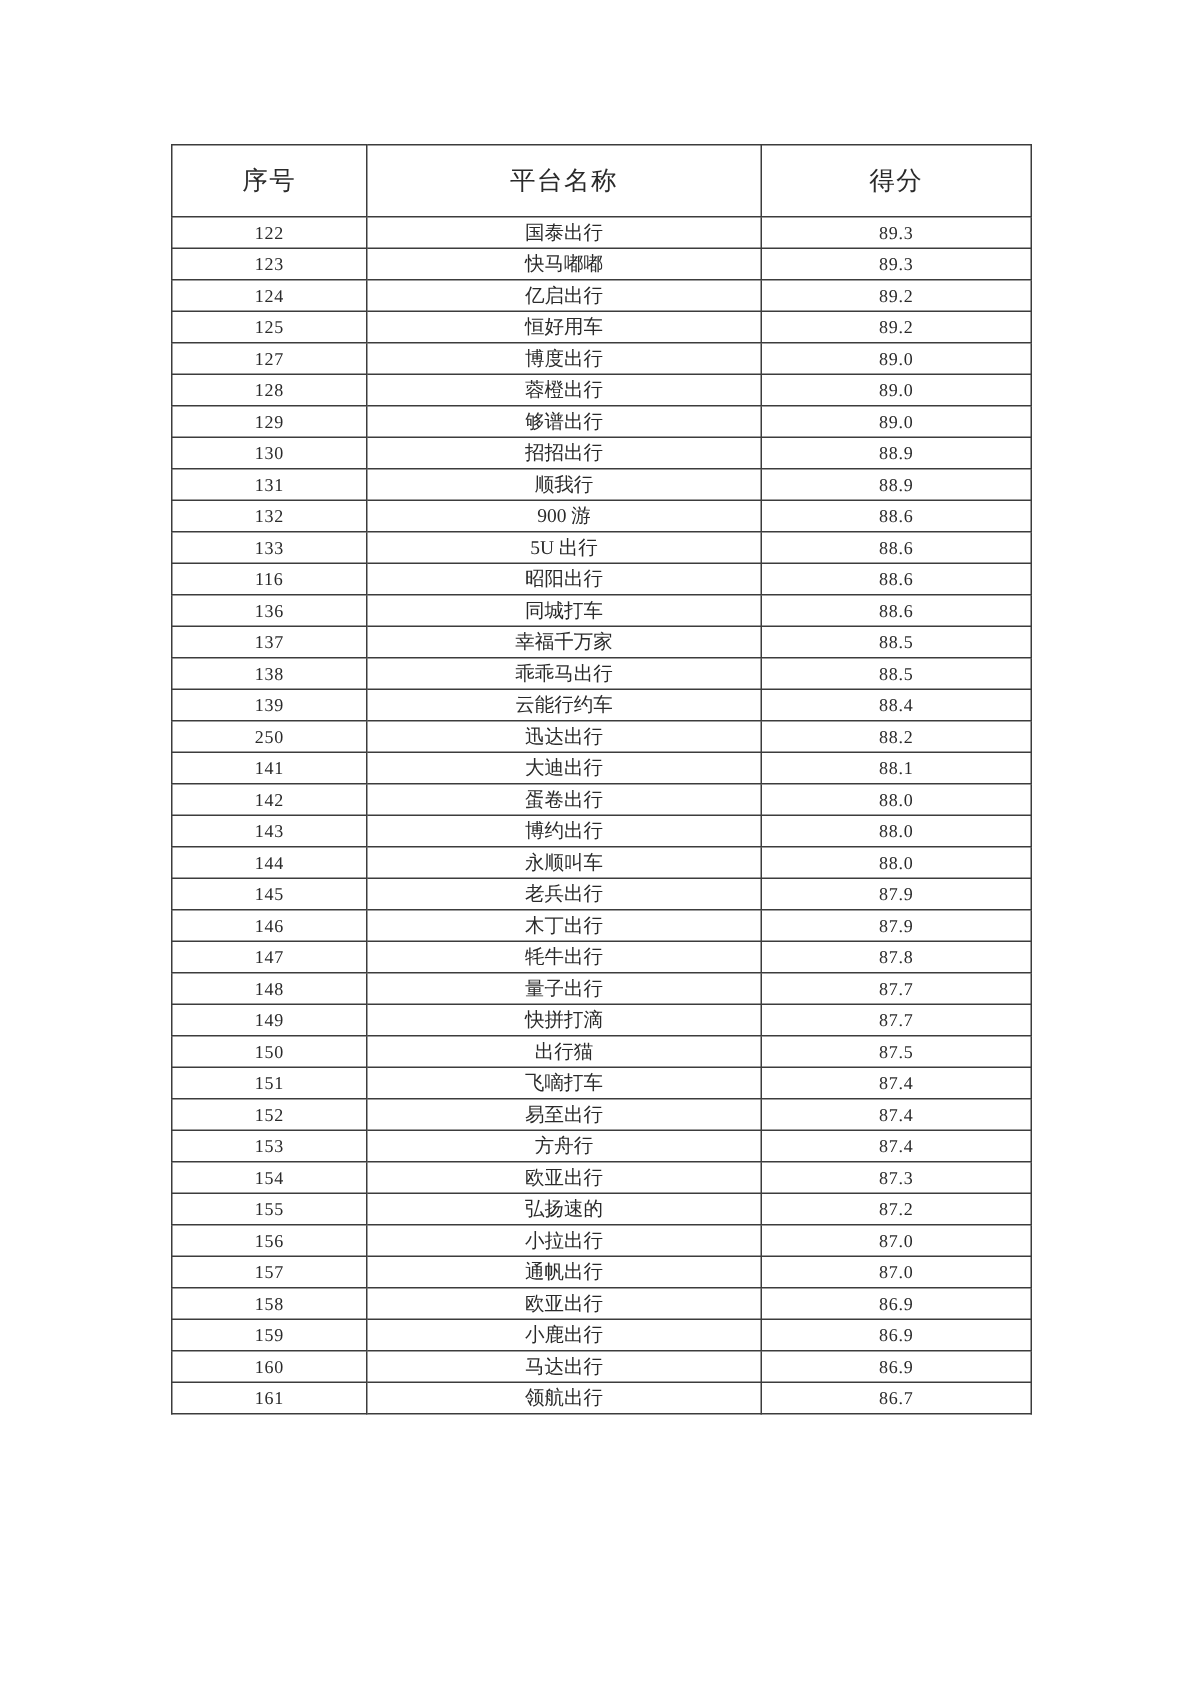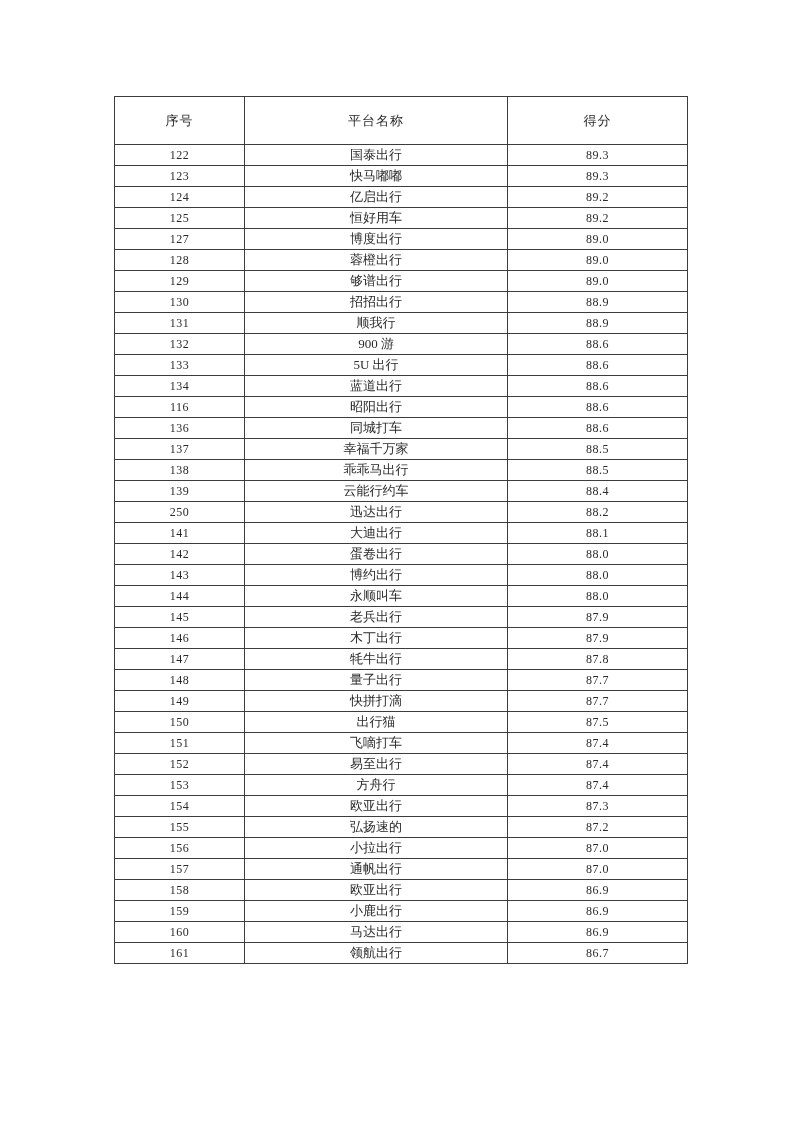--- a/index.html
+++ b/index.html
@@ -31,21 +31,21 @@
     border: 1px solid #3c3c3c;
     text-align: center;
     vertical-align: middle;
     padding: 0;
     font-weight: normal;
     white-space: nowrap;
     overflow: hidden;
   }
   .score-table th {
     height: 47px;
-    font-size: 13px;
+    font-size: 17px;
     letter-spacing: 1px;
   }
   .score-table td {
     height: 20px;
     font-size: 13px;
     line-height: 20px;
   }
   .score-table td.num {
     font-size: 12px;
     letter-spacing: 0.5px;
@@ -118,25 +118,20 @@
           <td class="num">132</td>
           <td>900 游</td>
           <td class="num">88.6</td>
         </tr>
         <tr>
           <td class="num">133</td>
           <td>5U 出行</td>
           <td class="num">88.6</td>
         </tr>
         <tr>
-          <td class="num">134</td>
-          <td>蓝道出行</td>
-          <td class="num">88.6</td>
-        </tr>
-        <tr>
           <td class="num">116</td>
           <td>昭阳出行</td>
           <td class="num">88.6</td>
         </tr>
         <tr>
           <td class="num">136</td>
           <td>同城打车</td>
           <td class="num">88.6</td>
         </tr>
         <tr>

